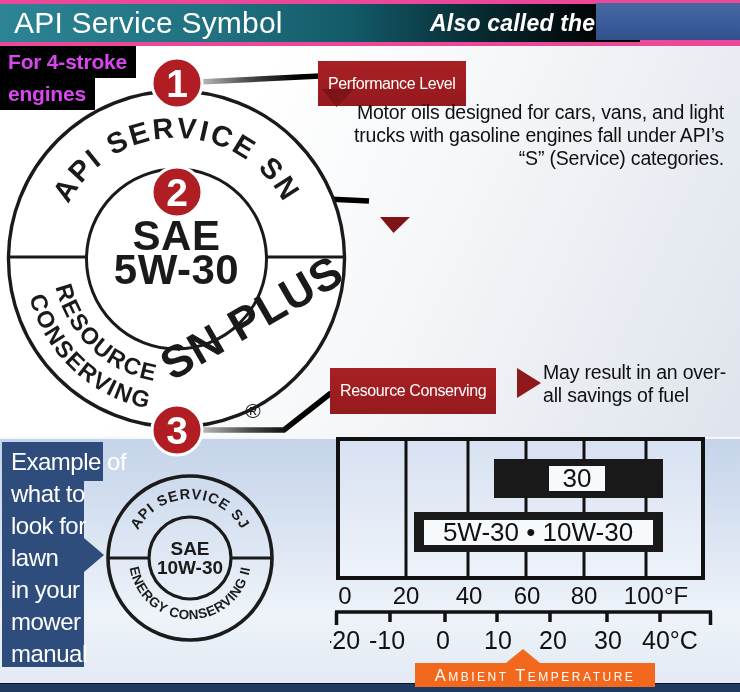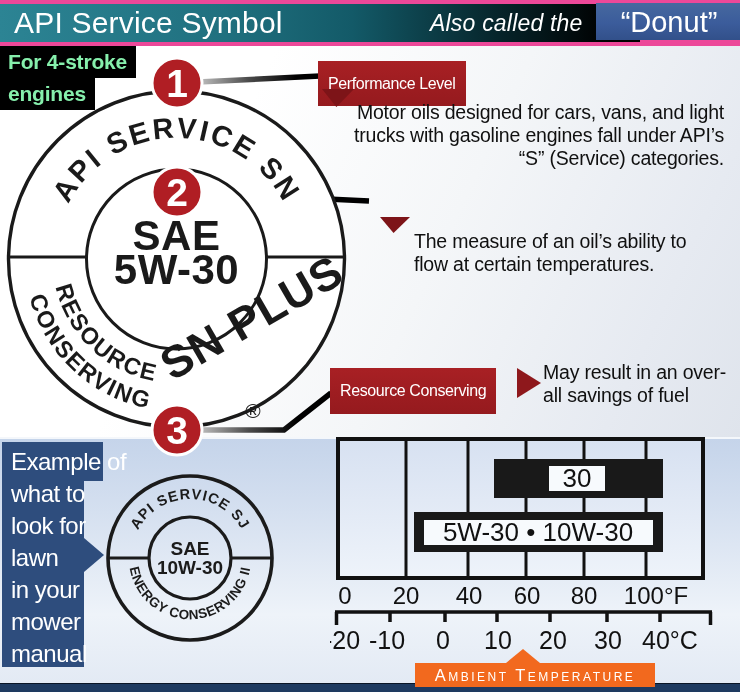--- a/index.html
+++ b/index.html
@@ -9,28 +9,28 @@
   }
   
   .hdr{position:absolute;left:0;top:0;width:740px;height:46px;background:#ec4899;}
   .hdr-teal{position:absolute;left:0;top:4px;width:640px;height:38px;
     background:linear-gradient(90deg,#2c8494 0%,#20707f 35%,#135a68 55%,#06242a 78%,#000 95%);}
   .hdr-blue{position:absolute;left:596px;top:3px;width:144px;height:37px;
     background:linear-gradient(180deg,#46689f 0%,#3b5c9b 55%,#32508a 100%);}
   .hdr-title{position:absolute;left:14px;top:6px;width:400px;height:34px;
     color:#fff;font-size:30px;line-height:34px;letter-spacing:.2px;}
   .hdr-tag{position:absolute;left:430px;top:9px;color:#fff;font-size:23px;line-height:28px;
-    font-style:italic;font-weight:400;letter-spacing:.2px;}
+    font-style:italic;font-weight:700;letter-spacing:.2px;}
   .hdr-donut{position:absolute;left:602px;top:5px;width:134px;color:#fff;font-size:29px;
     line-height:34px;text-align:center;}
   
   .top-sec{position:absolute;left:0;top:46px;width:740px;height:391px;
     background:linear-gradient(115deg,#ffffff 30%,#f4f6f8 58%,#e6eaf1 85%,#dfe4ec 100%);}
   .engine-note{position:absolute;left:0;top:0;z-index:3;}
-  .engine-line{display:table;background:#000;color:#86efac;font-size:21px;font-weight:700;
+  .engine-line{display:table;background:#000;color:#d946ef;font-size:21px;font-weight:700;
     line-height:26px;padding:3px 9px 3px 8px;letter-spacing:-.2px;}
   .red-label{position:absolute;height:29px;background:linear-gradient(180deg,#a82024,#951a1e);
     color:#fff;font-size:16px;line-height:29px;padding:8px 10px;letter-spacing:-.4px;
     white-space:nowrap;z-index:3;}
   .tail-down{position:absolute;width:32px;height:18px;background:#7d1418;
     clip-path:polygon(0 0,100% 0,45% 100%);z-index:3;}
   .arrow-right{position:absolute;width:24px;height:30px;background:#8e181c;
     clip-path:polygon(0 0,100% 50%,0 100%);z-index:3;}
   .desc{position:absolute;color:#101010;font-size:19.5px;line-height:23px;
     white-space:pre-line;z-index:3;letter-spacing:-.2px;}
@@ -56,38 +56,35 @@
 </head>
 <body>
 
 <div class="stage">
 
   <div class="hdr">
     <div class="hdr-teal"></div>
     <div class="hdr-blue"></div>
     <div class="hdr-title">API Service Symbol</div>
     <div class="hdr-tag">Also called the</div>
-    <div class="hdr-donut">“Donut”</div>
   </div>
 
   <div class="top-sec">
     <div class="engine-note">
       <div class="engine-line">For 4-stroke</div>
       <div class="engine-line">engines</div>
     </div>
 
     <div class="red-label" style="left:318px;top:15px;">Performance Level</div>
     <div class="tail-down" style="left:322px;top:43px;"></div>
     <div class="desc" style="left:354px;top:55px;text-align:right;">Motor oils designed for cars, vans, and light
 trucks with gasoline engines fall under API’s
 “S” (Service) categories.</div>
 
     <div class="tail-down" style="left:380px;top:171px;width:30px;height:16px;"></div>
-    <div class="desc" style="left:414px;top:184px;">The measure of an oil’s ability to
-flow at certain temperatures.</div>
 
     <div class="red-label" style="left:330px;top:322px;height:30px;line-height:30px;">Resource Conserving</div>
     <div class="arrow-right" style="left:517px;top:322px;"></div>
     <div class="desc" style="left:543px;top:315px;">May result in an over-
 all savings of fuel</div>
   </div>
 
   <svg class="svg-main" width="740" height="420" viewBox="0 0 740 420">
     <defs>
       <linearGradient id="lineGrad" gradientUnits="userSpaceOnUse" x1="195" y1="0" x2="330" y2="0">

